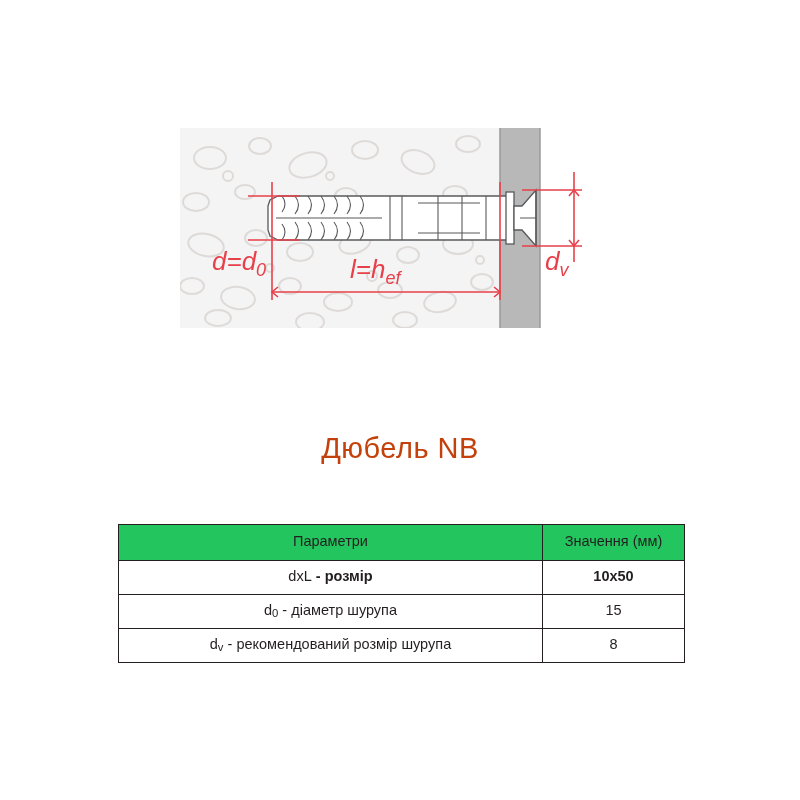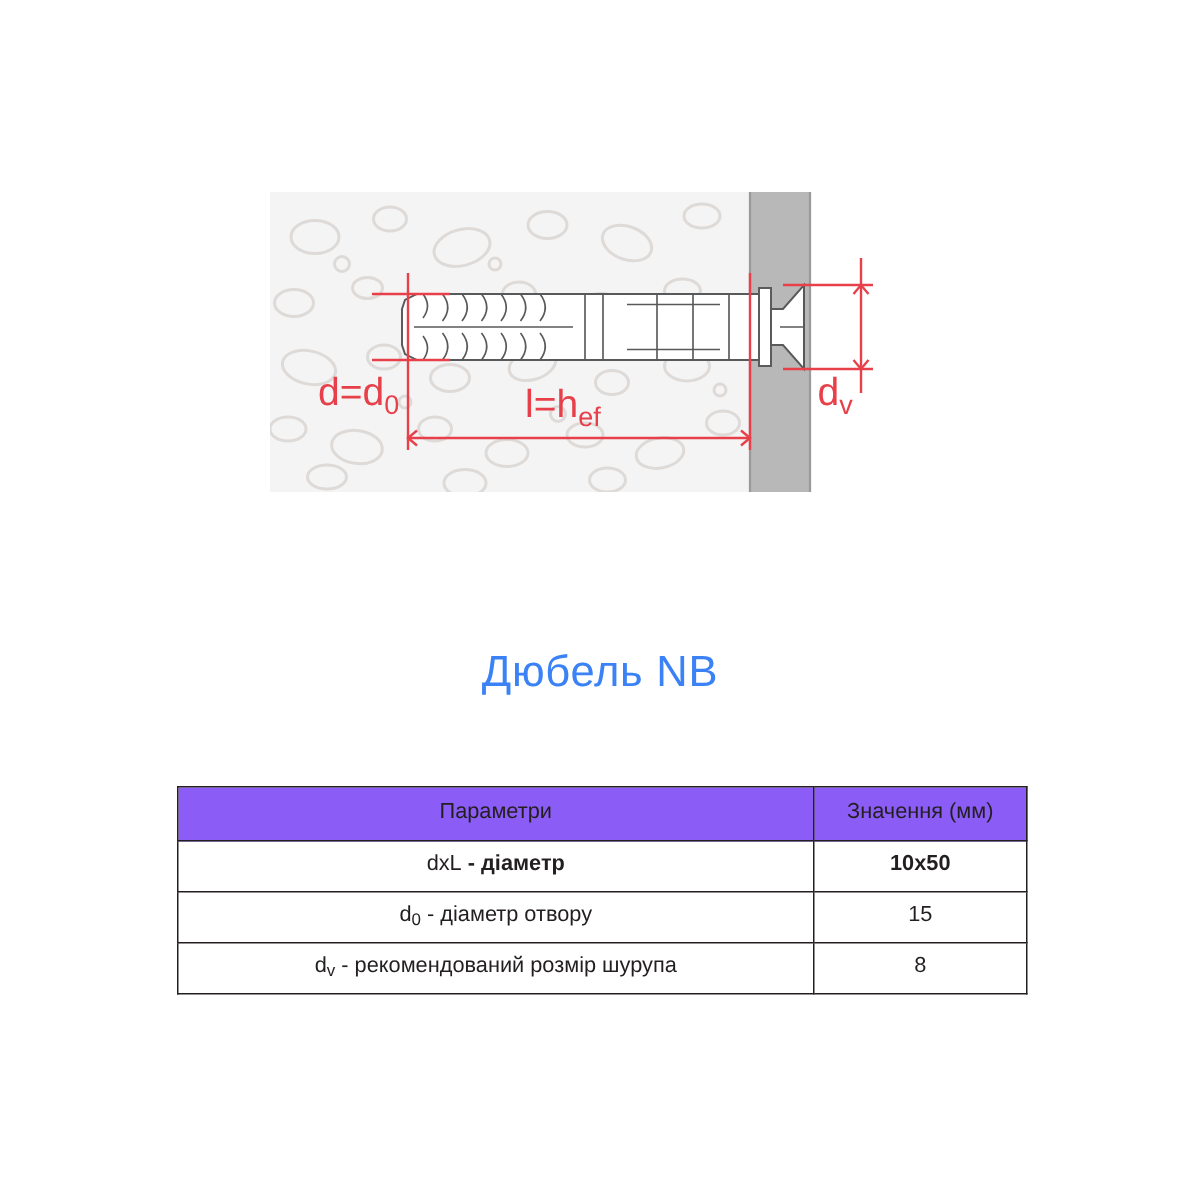--- a/index.html
+++ b/index.html
@@ -16,36 +16,37 @@
     overflow: hidden;
   }
 
   
   .drawing {
     position: absolute;
     left: 150px;
     top: 110px;
     width: 500px;
     height: 240px;
+    font-style: italic;
   }
   .drawing svg {
     display: block;
   }
 
   
   .product-title {
     position: absolute;
     top: 432px;
     left: 0;
     width: 800px;
     text-align: center;
     font-size: 29px;
     font-weight: 400;
     letter-spacing: 0.5px;
-    color: #3b82f6;
+    color: #c2410c;
   }
 
   
   .spec-table-wrap {
     position: absolute;
     left: 118px;
     top: 524px;
     width: 566px;
   }
   table.spec {
@@ -55,21 +56,21 @@
     font-size: 14.5px;
   }
   table.spec td {
     border: 1px solid #231f20;
     padding: 5px 4px 6px 4px;
     text-align: center;
     vertical-align: middle;
     line-height: 1.1;
   }
   table.spec tr.head td {
-    background: #8b5cf6;
+    background: #22c55e;
     font-weight: 400;
     height: 24px;
   }
   table.spec tr.row-1 td {
     font-weight: bold;
     height: 22px;
   }
   table.spec tr.row-2 td,
   table.spec tr.row-3 td {
     height: 22px;
@@ -223,27 +224,27 @@
       <col class="col-param">
       <col class="col-value">
     </colgroup>
     <tbody>
       <tr class="head">
         <td>Параметри</td>
         <td>Значення (мм)</td>
       </tr>
       <tr class="row-1">
         <td>
-          <span class="bold">dxL</span><span> - діаметр</span>
+          <span class="bold">dxL</span><span> - розмір</span>
         </td>
         <td>10x50</td>
       </tr>
       <tr class="row-2">
         <td>
-          <span class="bold">d</span><span class="bold sub">0</span><span> - діаметр отвору</span>
+          <span class="bold">d</span><span class="bold sub">0</span><span> - діаметр шурупа</span>
         </td>
         <td>15</td>
       </tr>
       <tr class="row-3">
         <td>
           <span class="bold">d</span><span class="bold sub">v</span><span> - рекомендований розмір шурупа</span>
         </td>
         <td>8</td>
       </tr>
     </tbody>

